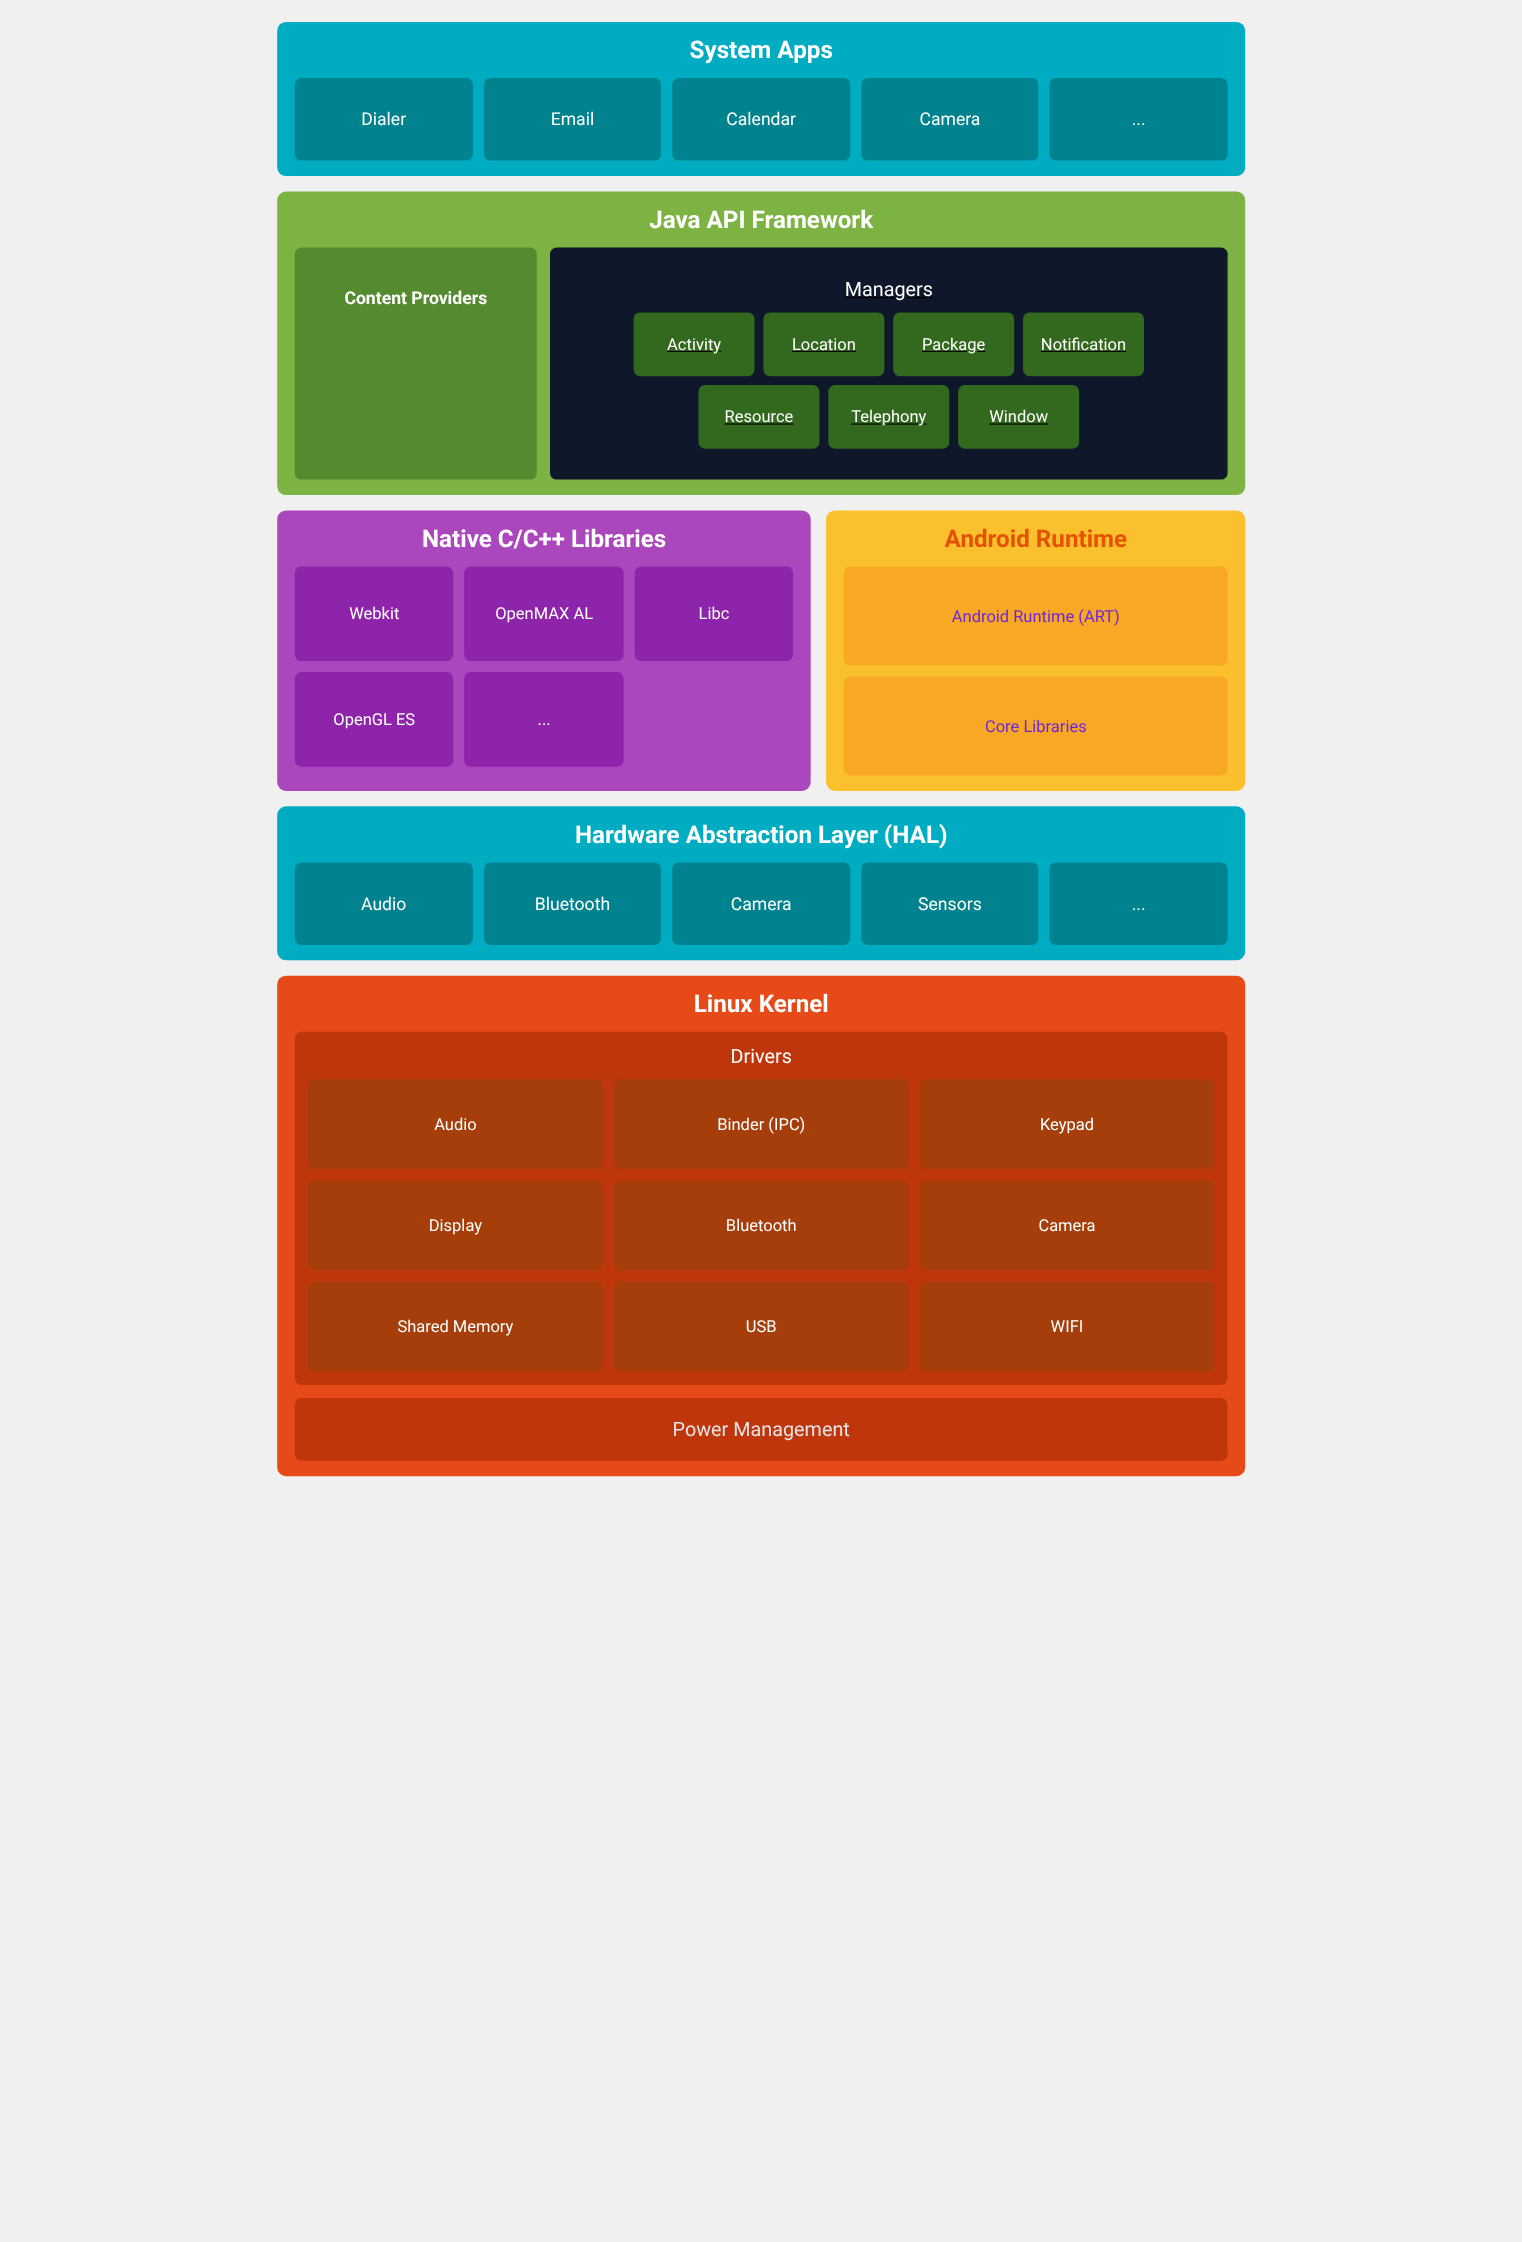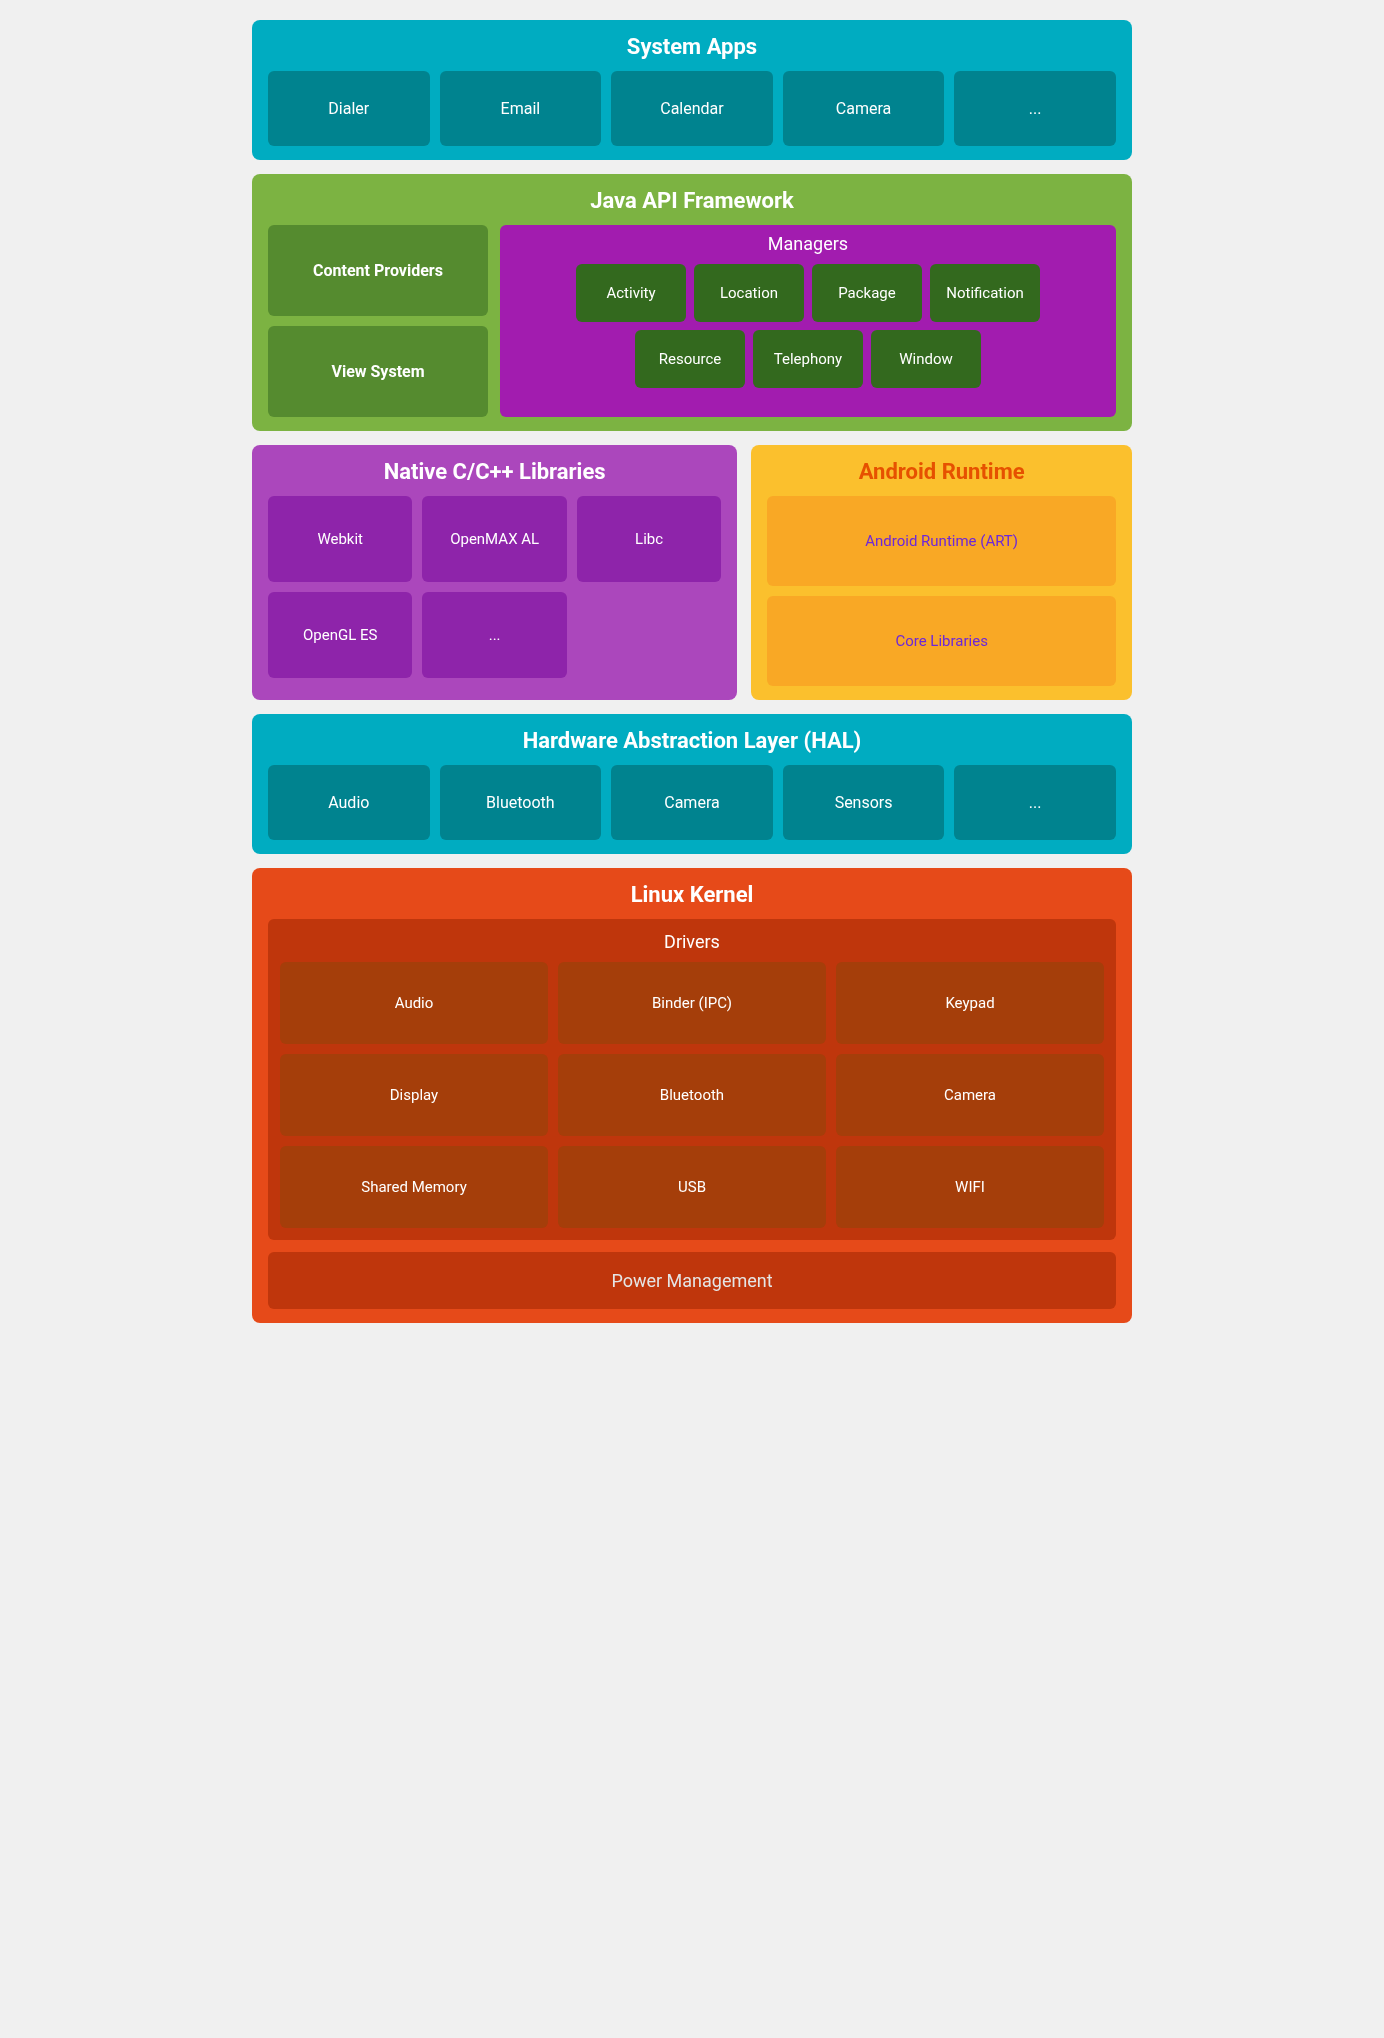--- a/index.html
+++ b/index.html
@@ -63,23 +63,24 @@
       background-color: #558B2F;
       color: white;
       border-radius: 6px;
       text-align: center;
       padding: 36px 10px;
       font-size: 16px;
       flex: 1;
     }
     .java-api-right {
       flex: 1;
-      background-color: #a21caf;
-      border-radius: 6px;
-      padding: 8px;
+      background-color: #0f172a;
+      border-radius: 6px;
+      padding: 28px;
+      text-decoration: underline;
     }
     .managers-title {
       color: white;
       text-align: center;
       font-size: 18px;
       margin-bottom: 10px;
     }
     .managers-grid {
       display: flex;
       flex-direction: column;
@@ -220,21 +221,20 @@
     <div class="sys-app-item">Camera</div>
     <div class="sys-app-item">...</div>
   </div>
 </div>
 
 <div class="layer java-api">
   <div class="layer-title">Java API Framework</div>
   <div class="java-api-inner">
     <div class="java-api-left">
       <div class="java-api-left-item">Content Providers</div>
-      <div class="java-api-left-item">View System</div>
     </div>
     <div class="java-api-right">
       <div class="managers-title">Managers</div>
       <div class="managers-grid">
         <div class="managers-row">
           <div class="manager-item">Activity</div>
           <div class="manager-item">Location</div>
           <div class="manager-item">Package</div>
           <div class="manager-item">Notification</div>
         </div>

